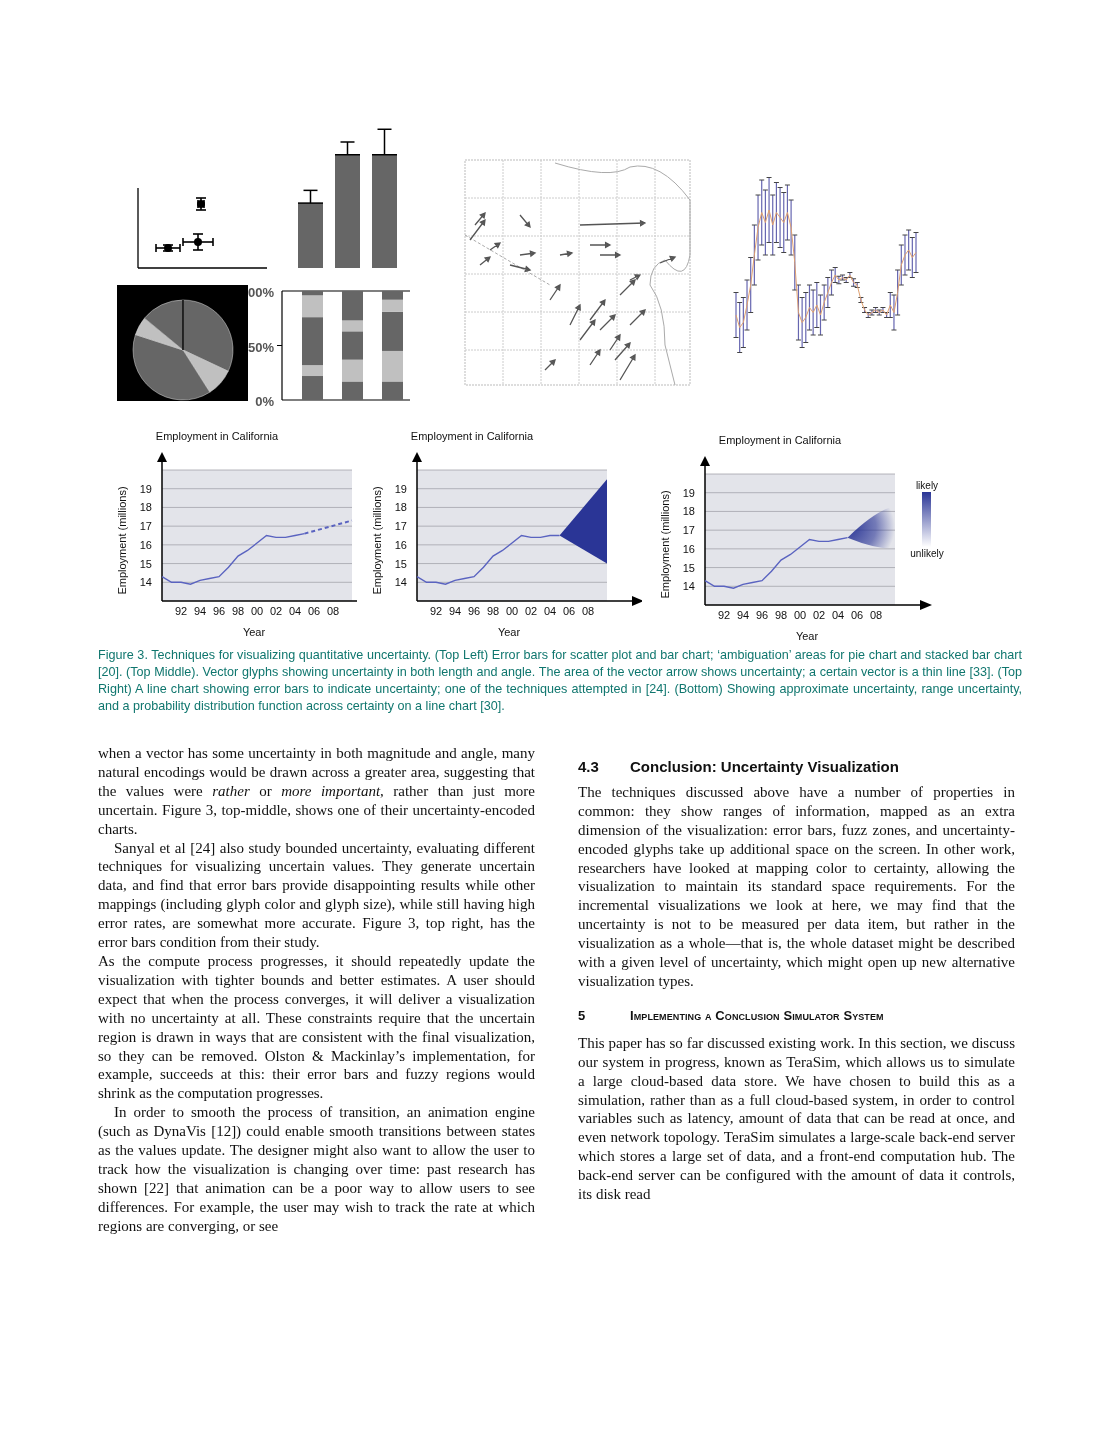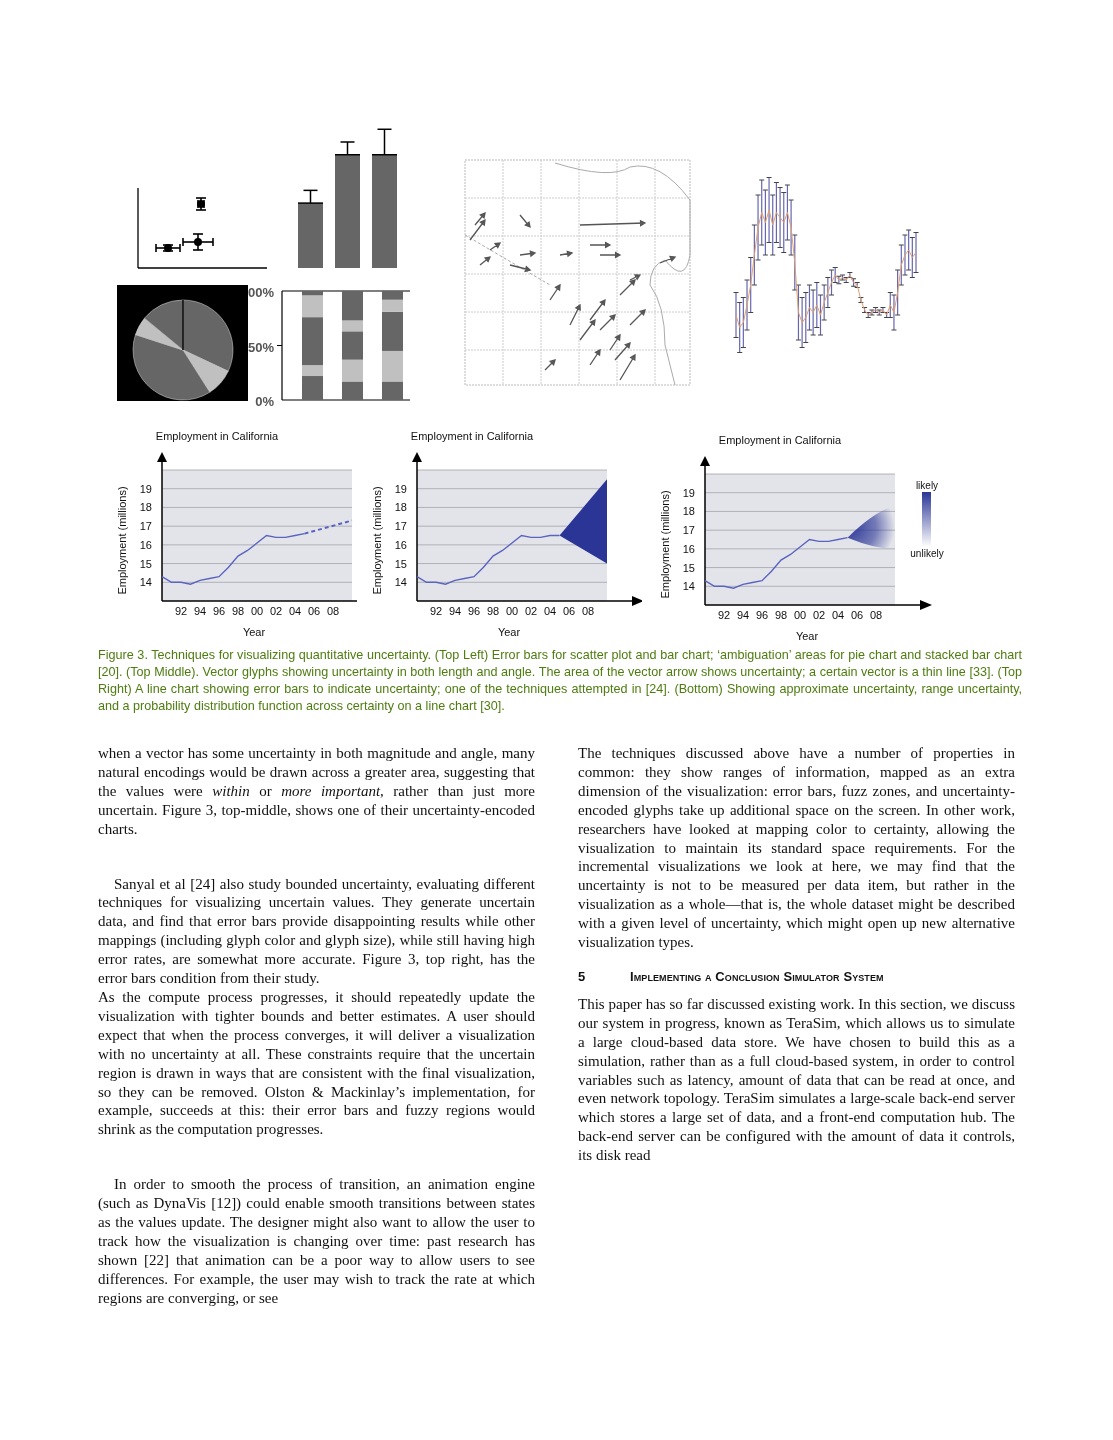--- a/index.html
+++ b/index.html
@@ -1,21 +1,21 @@
 <!DOCTYPE html>
 <html><head>
 <meta charset="utf-8">
 <style>
   html,body{margin:0;padding:0;background:#fff;}
   body{width:1113px;height:1440px;position:relative;overflow:hidden;font-family:"Liberation Serif",serif;color:#111;}
   svg text{font-family:"Liberation Sans",sans-serif;}
-  .caption{position:absolute;left:98px;top:647px;width:924px;font-family:"Liberation Sans",sans-serif;font-size:12.6px;line-height:16.9px;text-align:justify;color:#4d7c0f;}
+  .caption{position:absolute;left:98px;top:647px;width:924px;font-family:"Liberation Sans",sans-serif;font-size:12.6px;line-height:16.9px;text-align:justify;color:#0f766e;}
   .col{position:absolute;width:437px;font-size:15px;line-height:18.9px;text-align:justify;}
   .col p{margin:0;}
-  .col p.indent{text-indent:16px;margin-top:36px;}
+  .col p.indent{text-indent:16px;}
   .h3{font-family:"Liberation Sans",sans-serif;font-size:15px;margin:14px 0 6px 0;display:flex;}
   .h3 .num{width:54px;}
   .h2{font-family:"Liberation Sans",sans-serif;font-weight:bold;font-size:15px;margin:14px 0 6px 0;display:flex;}
   .h2 .num{width:52px;}
   .h1{font-family:"Liberation Sans",sans-serif;font-weight:bold;font-size:13px;margin:16px 0 8px 0;display:flex;font-variant:small-caps;letter-spacing:0.1px;}
   .h1 .num{width:52px;}
   .fig{position:absolute;}
 </style>
 </head>
 <body>
@@ -409,26 +409,30 @@
     <path d="M197.5,105.6285714285714 Q225,78.8142857142857 245,73.8142857142857 L245,116.85714285714286 Q225,116.85714285714286 197.5,105.6285714285714 Z" fill="url(#pdfg)"></path>
     <rect x="272" y="60" width="9" height="55" fill="url(#lg)"></rect>
     <text x="277" y="57" text-anchor="middle" font-size="10" fill="#111">likely</text>
     <text x="277" y="125" text-anchor="middle" font-size="10" fill="#111">unlikely</text>
     <path d="M55,148.67142857142855L64.5,154.28571428571428L74,154.28571428571428L83.5,156.15714285714284L93,152.4142857142857L102.5,150.54285714285714L112,148.67142857142855L121.5,139.3142857142857L131,128.0857142857143L140.5,122.47142857142859L150,114.98571428571427L159.5,107.5L169,109.3714285714286L178.5,109.3714285714286L188,107.5L197.5,105.6285714285714" fill="none" stroke="#5a63c0" stroke-width="1.4"></path>
   </svg>
 
 <div class="caption">Figure 3. Techniques for visualizing quantitative uncertainty. (Top Left) Error bars for scatter plot and bar chart; ‘ambiguation’ areas for pie chart and stacked bar chart [20]. (Top Middle). Vector glyphs showing uncertainty in both length and angle. The area of the vector arrow shows uncertainty; a certain vector is a thin line [33]. (Top Right) A line chart showing error bars to indicate uncertainty; one of the techniques attempted in [24]. (Bottom) Showing approximate uncertainty, range uncertainty, and a probability distribution function across certainty on a line chart [30].</div>
 
 <div class="col" style="left:98px;top:744px;">
-  <p><span>when a vector has some uncertainty in both magnitude and angle, many natural encodings would be drawn across a greater area, suggesting that the values were</span> <em>within</em><span> or </span><em>more important</em><span>, rather than just more uncertain. Figure 3, top-middle, shows one of their uncertainty-encoded charts.</span></p>
+  <p><span>when a vector has some uncertainty in both magnitude and angle, many natural encodings would be drawn across a greater area, suggesting that the values were</span> <em>rather</em><span> or </span><em>more important</em><span>, rather than just more uncertain. Figure 3, top-middle, shows one of their uncertainty-encoded charts.</span></p>
   <p class="indent">Sanyal et al [24] also study bounded uncertainty, evaluating different techniques for visualizing uncertain values. They generate uncertain data, and find that error bars provide disappointing results while other mappings (including glyph color and glyph size), while still having high error rates, are somewhat more accurate. Figure 3, top right, has the error bars condition from their study.</p>
   <p>As the compute process progresses, it should repeatedly update the visualization with tighter bounds and better estimates. A user should expect that when the process converges, it will deliver a visualization with no uncertainty at all. These constraints require that the uncertain region is drawn in ways that are consistent with the final visualization, so they can be removed. Olston &amp; Mackinlay’s implementation, for example, succeeds at this: their error bars and fuzzy regions would shrink as the computation progresses.</p>
   <p class="indent">In order to smooth the process of transition, an animation engine (such as DynaVis [12]) could enable smooth transitions between states as the values update. The designer might also want to allow the user to track how the visualization is changing over time: past research has shown [22] that animation can be a poor way to allow users to see differences. For example, the user may wish to track the rate at which regions are converging, or see</p>
 </div>
 
 <div class="col" style="left:578px;top:744px;">
+  <div class="h2">
+    <span class="num">4.3</span>
+    <span>Conclusion: Uncertainty Visualization</span>
+  </div>
   <p>The techniques discussed above have a number of properties in common: they show ranges of information, mapped as an extra dimension of the visualization: error bars, fuzz zones, and uncertainty-encoded glyphs take up additional space on the screen. In other work, researchers have looked at mapping color to certainty, allowing the visualization to maintain its standard space requirements. For the incremental visualizations we look at here, we may find that the uncertainty is not to be measured per data item, but rather in the visualization as a whole—that is, the whole dataset might be described with a given level of uncertainty, which might open up new alternative visualization types.</p>
   <div class="h1">
     <span class="num">5</span>
     <span>Implementing a Conclusion Simulator System</span>
   </div>
   <p>This paper has so far discussed existing work. In this section, we discuss our system in progress, known as TeraSim, which allows us to simulate a large cloud-based data store. We have chosen to build this as a simulation, rather than as a full cloud-based system, in order to control variables such as latency, amount of data that can be read at once, and even network topology. TeraSim simulates a large-scale back-end server which stores a large set of data, and a front-end computation hub. The back-end server can be configured with the amount of data it controls, its disk read</p>
 </div>
 
 </body></html>

